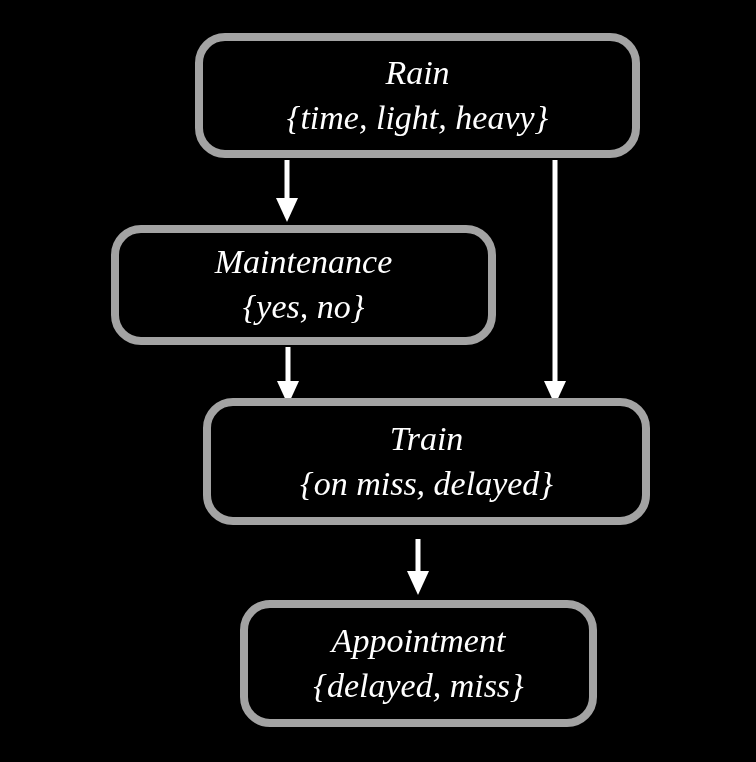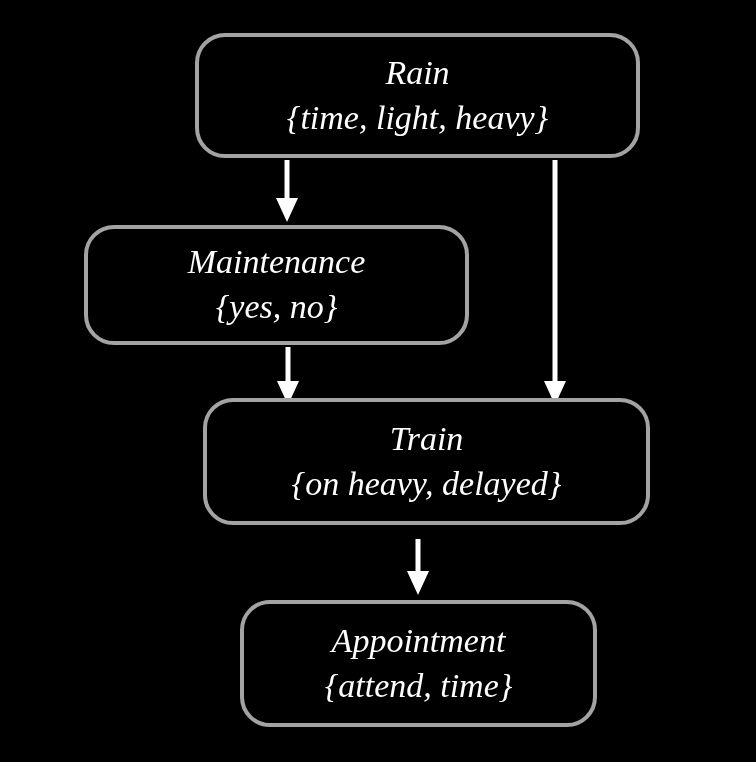--- a/index.html
+++ b/index.html
@@ -13,38 +13,38 @@
     height: 762px;
     background: #000000;
     overflow: hidden;
     font-family: "Liberation Serif", "DejaVu Serif", serif;
     font-style: italic;
     color: #ffffff;
   }
   .node {
     position: absolute;
     box-sizing: border-box;
-    border: 4px solid #a3a3a3;
+    border: 8px solid #a3a3a3;
     border-radius: 30px;
     display: flex;
     flex-direction: column;
     align-items: center;
     justify-content: center;
     text-align: center;
     font-size: 34px;
     line-height: 1.32;
     background: #000000;
   }
   .node .node-title,
   .node .node-values {
     display: block;
     white-space: nowrap;
   }
   .node-rain        { left: 195px; top: 33px;  width: 445px; height: 125px; }
-  .node-maintenance { left: 84px;  top: 225px; width: 385px; height: 120px; }
+  .node-maintenance { left: 111px;  top: 225px; width: 385px; height: 120px; }
   .node-train       { left: 203px; top: 398px; width: 447px; height: 127px; }
   .node-appointment { left: 240px; top: 600px; width: 357px; height: 127px; }
   .edges {
     position: absolute;
     left: 0;
     top: 0;
     width: 756px;
     height: 762px;
     pointer-events: none;
   }
@@ -82,21 +82,21 @@
     <span class="node-values">{time, light, heavy}</span>
   </div>
 
   <div class="node node-maintenance">
     <span class="node-title">Maintenance</span>
     <span class="node-values">{yes, no}</span>
   </div>
 
   <div class="node node-train">
     <span class="node-title">Train</span>
-    <span class="node-values">{on heavy, delayed}</span>
+    <span class="node-values">{on miss, delayed}</span>
   </div>
 
   <div class="node node-appointment">
     <span class="node-title">Appointment</span>
-    <span class="node-values">{attend, time}</span>
+    <span class="node-values">{delayed, miss}</span>
   </div>
 
 </div>
 
 </body></html>

